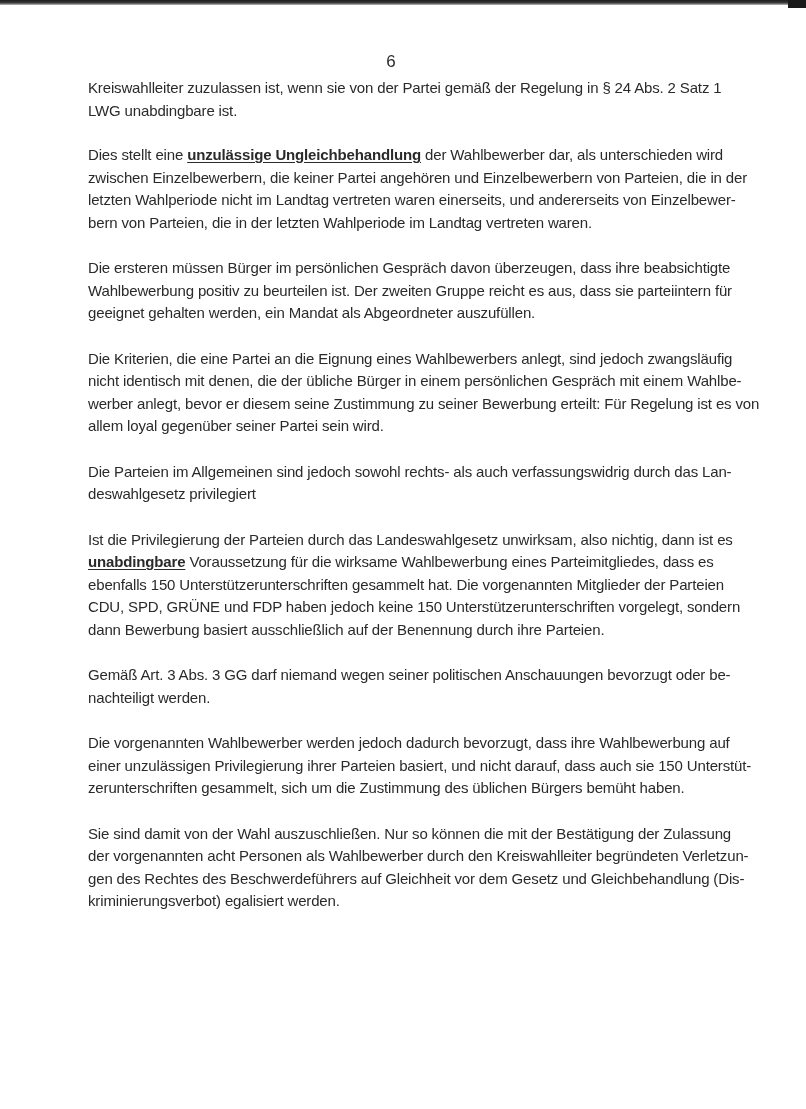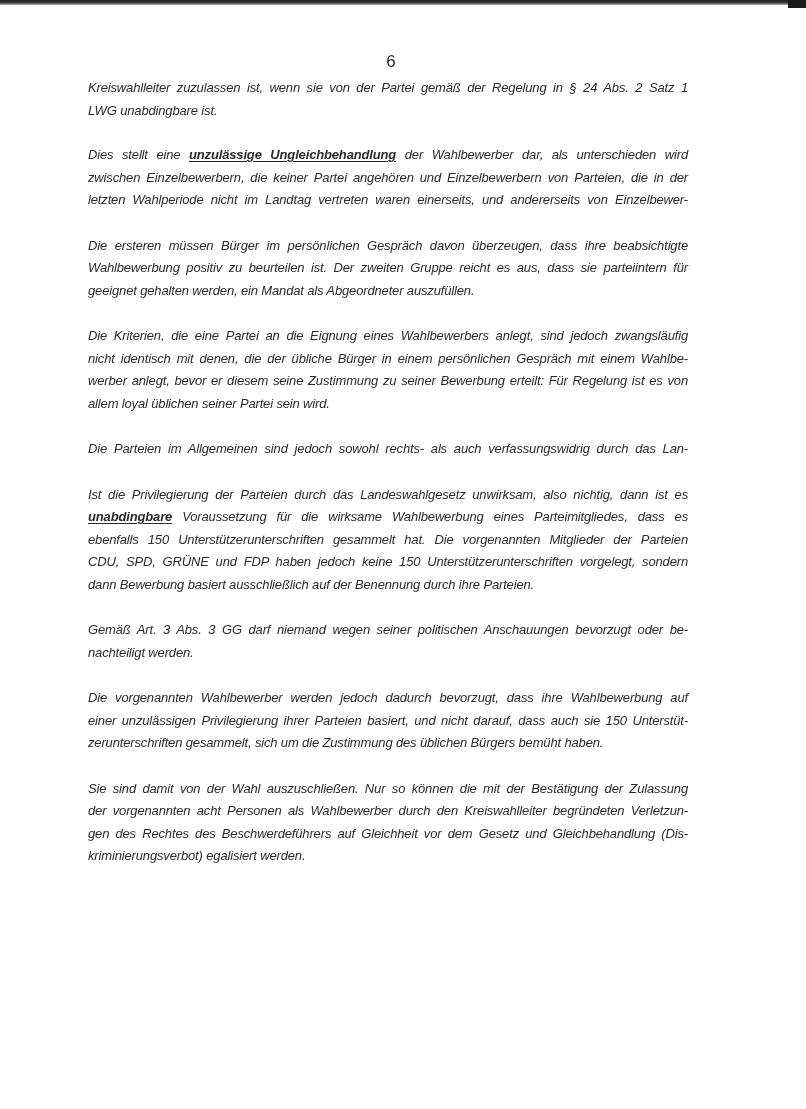--- a/index.html
+++ b/index.html
@@ -45,24 +45,23 @@
       width: 782px;
       text-align: center;
       font-size: 17px;
       color: #2a2a2a;
     }
     .content {
       position: absolute;
       left: 88px;
       top: 77px;
       width: 600px;
-      font-size: 13px;
+      font-size: 15px;
       line-height: 22.5px;
       letter-spacing: -0.15px;
-      font-style: italic;
     }
     .para {
       margin: 0 0 23px 0;
       text-align: justify;
     }
     .line {
       display: block;
       text-align: justify;
       text-align-last: justify;
       white-space: nowrap;
@@ -90,37 +89,39 @@
 
     <div class="para p1">
       <span class="line">Kreiswahlleiter zuzulassen ist, wenn sie von der Partei gemäß der Regelung in § 24 Abs. 2 Satz 1</span>
       <span class="line last">LWG unabdingbare ist.</span>
     </div>
 
     <div class="para">
       <span class="line"><span>Dies stellt eine </span><span class="emph">unzulässige Ungleichbehandlung</span><span> der Wahlbewerber dar, als unterschieden wird</span></span>
       <span class="line">zwischen Einzelbewerbern, die keiner Partei angehören und Einzelbewerbern von Parteien, die in der</span>
       <span class="line">letzten Wahlperiode nicht im Landtag vertreten waren einerseits, und andererseits von Einzelbewer-</span>
+      <span class="line last">bern von Parteien, die in der letzten Wahlperiode im Landtag vertreten waren.</span>
     </div>
 
     <div class="para">
       <span class="line">Die ersteren müssen Bürger im persönlichen Gespräch davon überzeugen, dass ihre beabsichtigte</span>
       <span class="line">Wahlbewerbung positiv zu beurteilen ist. Der zweiten Gruppe reicht es aus, dass sie parteiintern für</span>
       <span class="line last">geeignet gehalten werden, ein Mandat als Abgeordneter auszufüllen.</span>
     </div>
 
     <div class="para">
       <span class="line">Die Kriterien, die eine Partei an die Eignung eines Wahlbewerbers anlegt, sind jedoch zwangsläufig</span>
       <span class="line">nicht identisch mit denen, die der übliche Bürger in einem persönlichen Gespräch mit einem Wahlbe-</span>
       <span class="line">werber anlegt, bevor er diesem seine Zustimmung zu seiner Bewerbung erteilt: Für Regelung ist es von</span>
-      <span class="line last">allem loyal üblichen seiner Partei sein wird.</span>
+      <span class="line last">allem loyal gegenüber seiner Partei sein wird.</span>
     </div>
 
     <div class="para">
       <span class="line">Die Parteien im Allgemeinen sind jedoch sowohl rechts- als auch verfassungswidrig durch das Lan-</span>
+      <span class="line last">deswahlgesetz privilegiert</span>
     </div>
 
     <div class="para">
       <span class="line">Ist die Privilegierung der Parteien durch das Landeswahlgesetz unwirksam, also nichtig, dann ist es</span>
       <span class="line"><span class="emph">unabdingbare</span><span> Voraussetzung für die wirksame Wahlbewerbung eines Parteimitgliedes, dass es</span></span>
       <span class="line">ebenfalls 150 Unterstützerunterschriften gesammelt hat. Die vorgenannten Mitglieder der Parteien</span>
       <span class="line">CDU, SPD, GRÜNE und FDP haben jedoch keine 150 Unterstützerunterschriften vorgelegt, sondern</span>
       <span class="line last">dann Bewerbung basiert ausschließlich auf der Benennung durch ihre Parteien.</span>
     </div>
 

